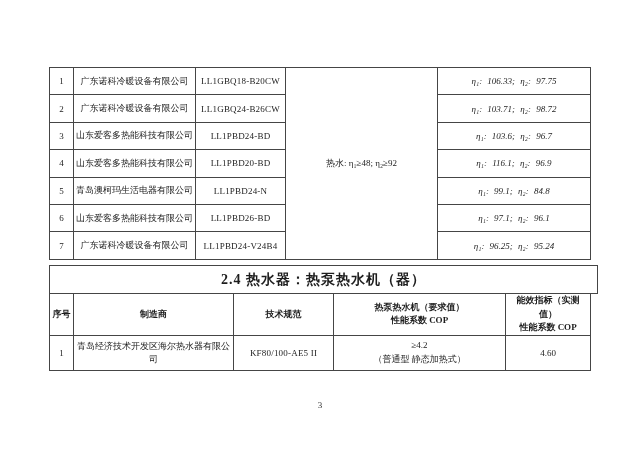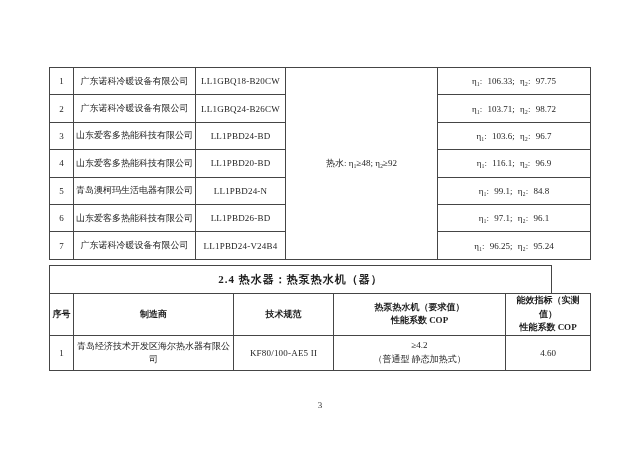--- a/index.html
+++ b/index.html
@@ -14,28 +14,28 @@
     padding:0 2px; font-size:9px; overflow:hidden; box-sizing:border-box;
   }
   
   .t1 {left:49px; top:67px; width:541px;}
   .t1 td {height:27.4px;}
   .t1 .col-no {width:24px;}
   .t1 .col-mfr {width:122px;}
   .t1 .col-model {width:90px;}
   .t1 .col-spec {width:152px;}
   .t1 .col-meas {width:153px;}
-  .meas-cell {word-spacing:3px;}
+  .meas-cell {word-spacing:3px;font-style:italic;}
   .model-cell {letter-spacing:0.2px;}
   
   .section-bar {
-    position:absolute; left:49px; top:265px; width:503px; height:29px;
+    position:absolute; left:49px; top:265px; width:549px; height:29px;
     box-sizing:border-box; border:1px solid #454545;
     display:flex; align-items:center; justify-content:center;
-    font-size:11px; font-weight:bold; letter-spacing:1px;
+    font-size:14px; font-weight:bold; letter-spacing:1px;
   }
   
   .t2 {left:49px; top:293px; width:541px;}
   .t2 .col-no {width:24px;}
   .t2 .col-mfr {width:160px;}
   .t2 .col-model {width:100px;}
   .t2 .col-spec {width:172px;}
   .t2 .col-meas {width:85px;}
   .t2 .hdr td {height:34px; font-weight:bold;}
   .t2 .datarow td {height:35px;}

